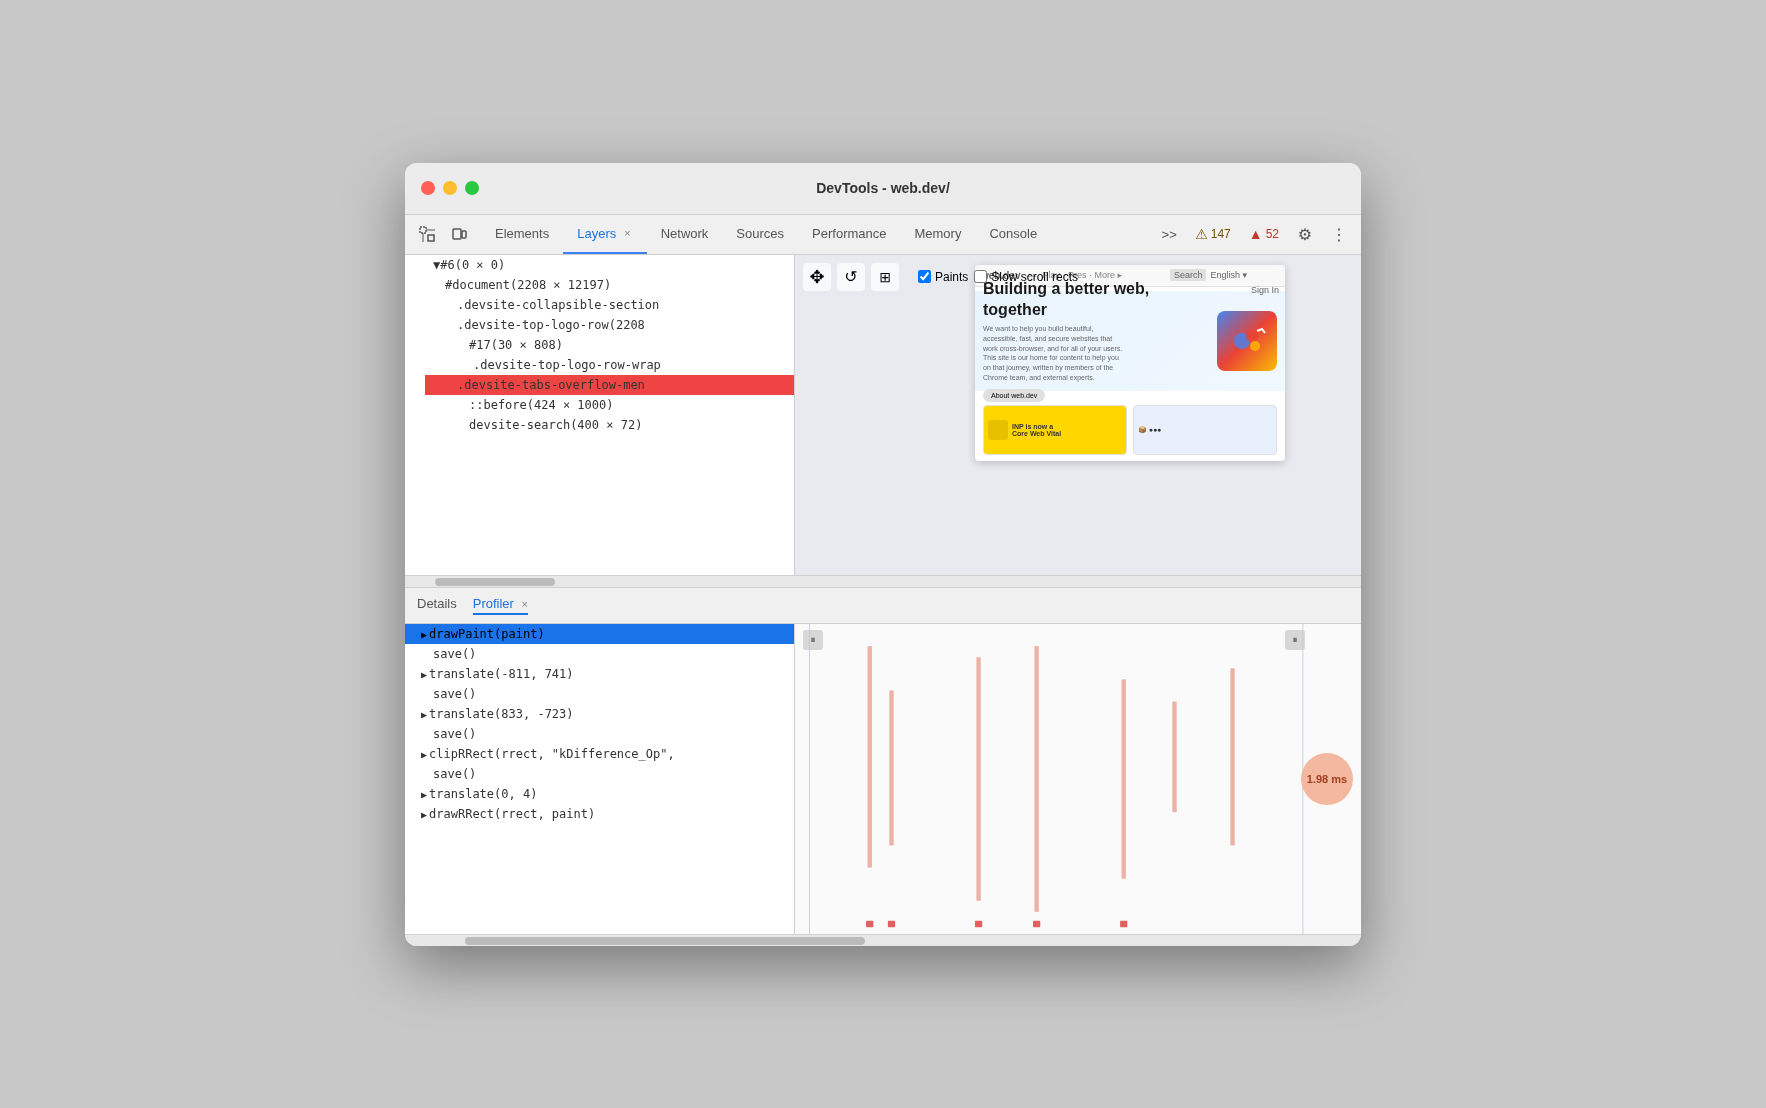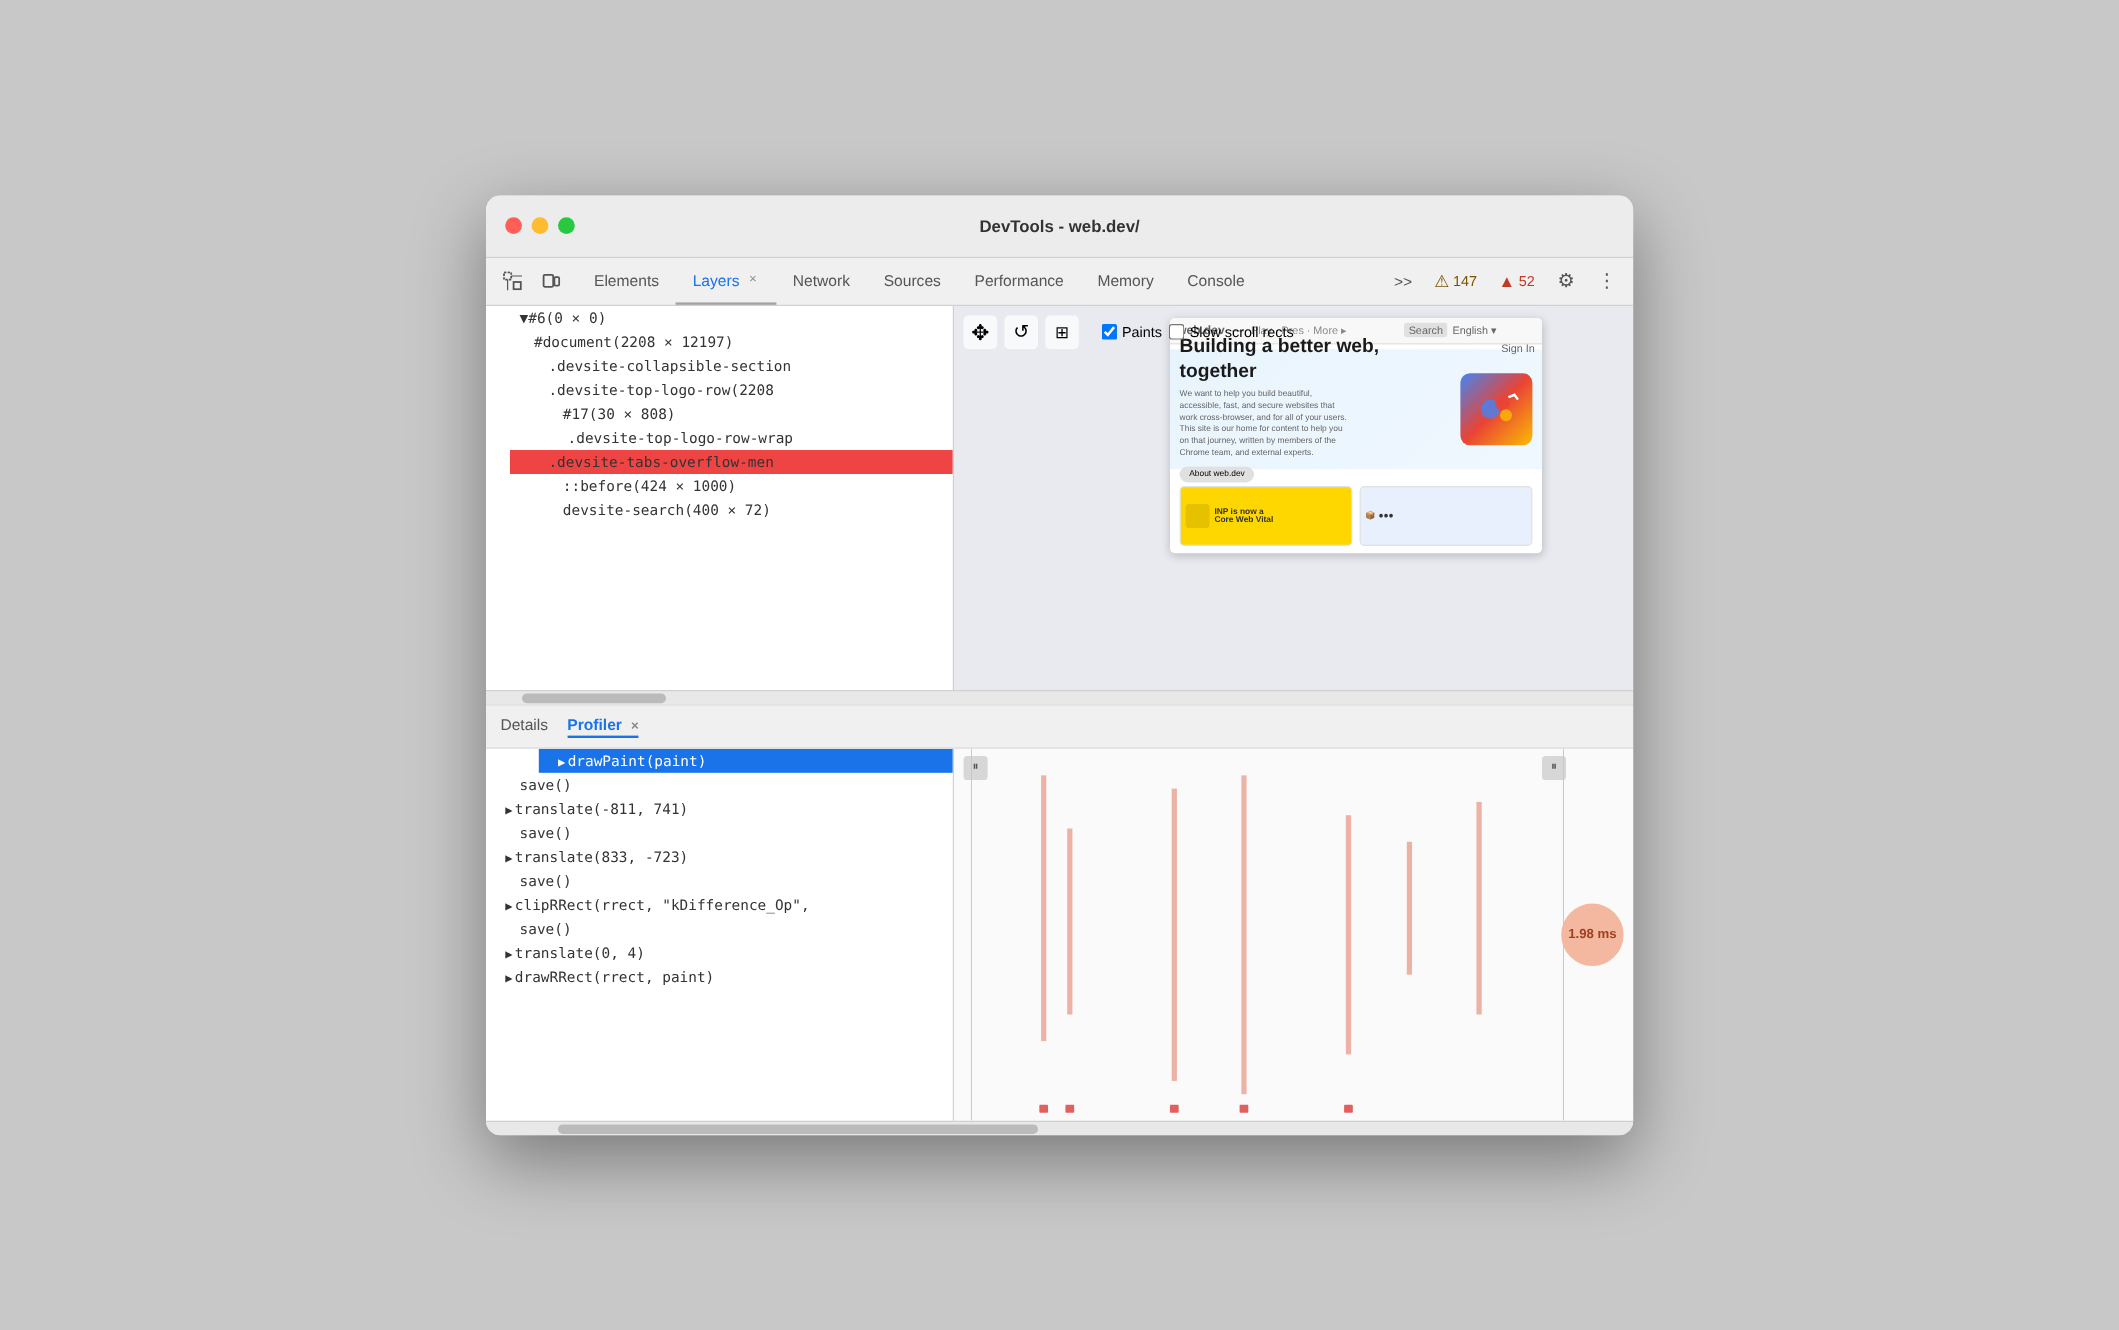--- a/index.html
+++ b/index.html
@@ -87,21 +87,21 @@
       padding: 0 14px;
       font-size: 13px;
       color: #555;
       cursor: pointer;
       border-bottom: 2px solid transparent;
       white-space: nowrap;
       gap: 6px;
     }
     .tab.active {
       color: #1a73e8;
-      border-bottom: 2px solid #a3a3a3;
+      border-bottom: 2px solid #3b82f6;
       font-weight: 500;
     }
     .tab-close {
       font-size: 11px;
       color: #888;
       cursor: pointer;
       padding: 2px;
       border-radius: 3px;
     }
     .tab-bar-right {
@@ -287,21 +287,21 @@
     .bottom-tab {
       font-size: 13px;
       color: #555;
       cursor: pointer;
       padding-bottom: 2px;
       border-bottom: 2px solid transparent;
     }
     .bottom-tab.active {
       color: #1a73e8;
       border-bottom: 2px solid #1a73e8;
-      font-weight: 700;
+      font-weight: 400;
     }
     .bottom-tab-close {
       font-size: 11px;
       color: #888;
       margin-left: 4px;
       cursor: pointer;
     }
     
     .profiler-area {
       display: flex;
@@ -317,22 +317,21 @@
       background: white;
     }
     .tree-item {
       padding: 3px 8px 3px 16px;
       cursor: pointer;
       color: #333;
       white-space: nowrap;
     }
     .tree-item.selected {
       background: #1a73e8;
-      color: #ffffff;
-      margin-left: 44px;
+      color: #000000;
     }
     .tree-item .arrow {
       margin-right: 2px;
       font-size: 10px;
     }
     .profiler-timeline {
       flex: 1;
       position: relative;
       overflow: hidden;
       background: #fafafa;

